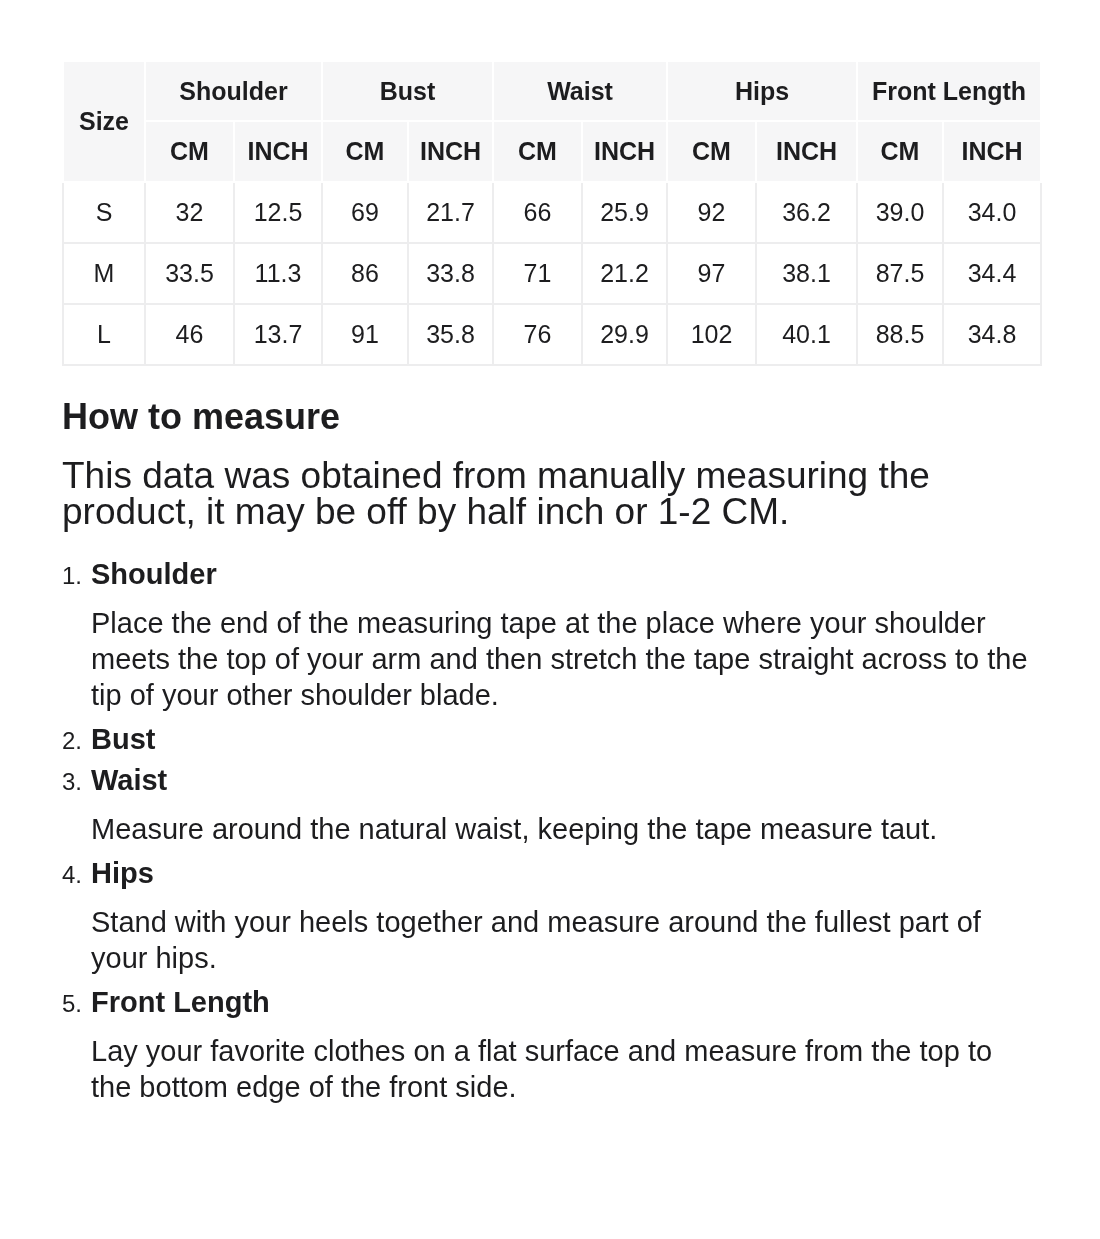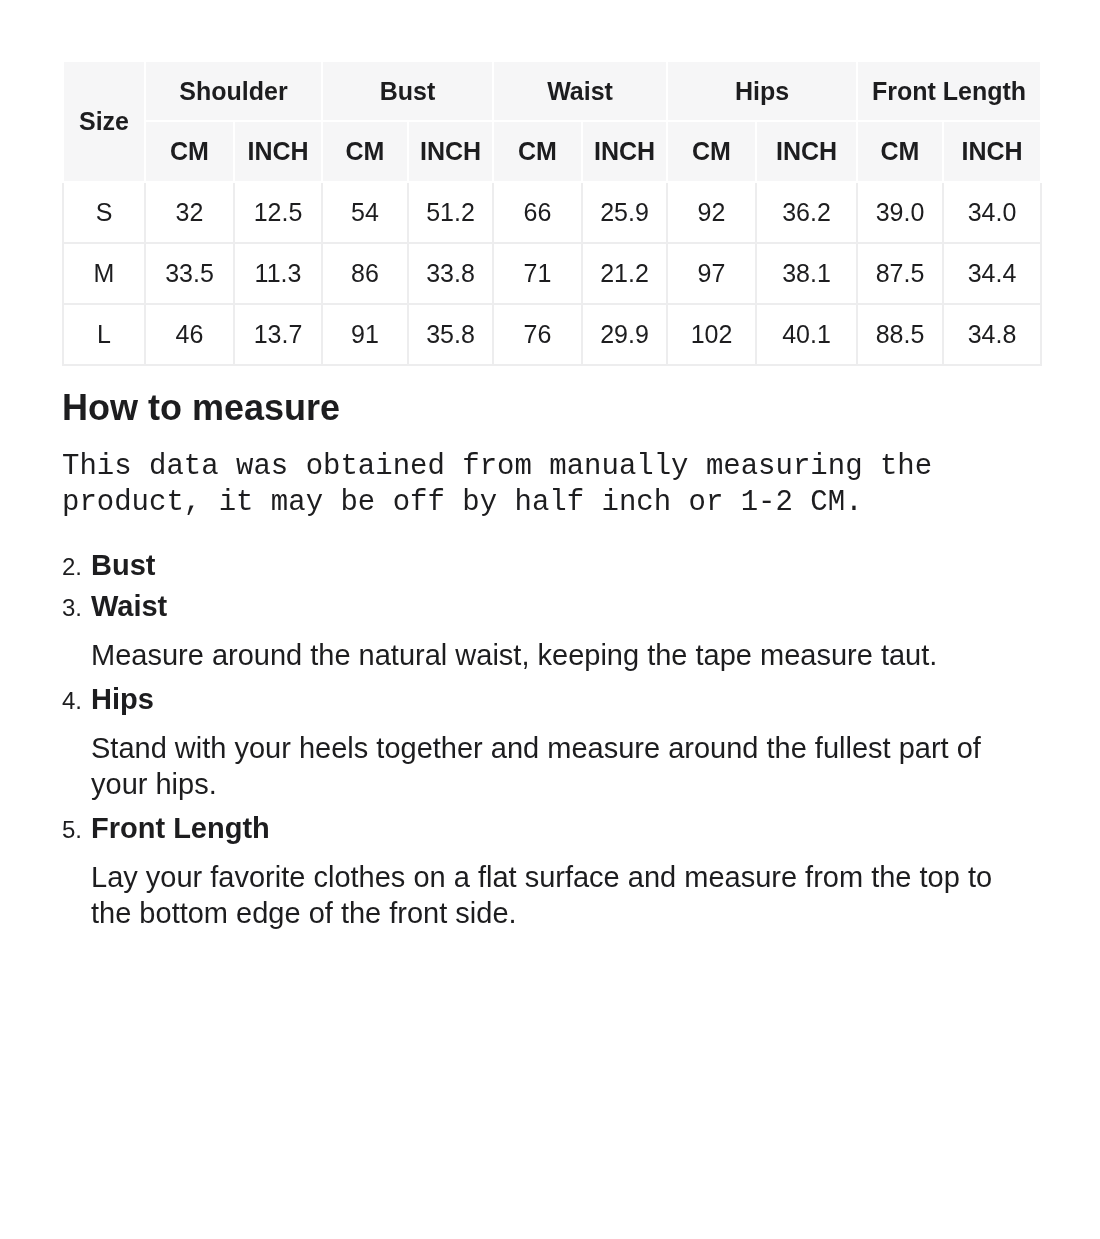--- a/index.html
+++ b/index.html
@@ -41,32 +41,31 @@
   col.c-bu-cm   { width: 86px; }
   col.c-bu-in   { width: 85px; }
   col.c-wa-cm   { width: 89px; }
   col.c-wa-in   { width: 85px; }
   col.c-hi-cm   { width: 89px; }
   col.c-hi-in   { width: 101px; }
   col.c-fl-cm   { width: 86px; }
   col.c-fl-in   { width: 98px; }
 
   
-  .howto { width: 968px; margin-top: 20px; }
+  .howto { width: 968px; margin-top: 29px; }
   .howto-title {
     font-size: 36px;
     font-weight: bold;
     line-height: 1.2;
     margin: 0 0 20px 0;
   }
   .howto-intro {
-    font-size: 29px;
+    font-size: 37px;
     line-height: 36px;
     margin: 0 0 26px 0;
-    font-family: Liberation Mono, monospace;
   }
   .measure-list { margin: 0; padding: 0; list-style: none; }
   .measure-item { padding-left: 29px; }
   .item-head { margin-left: -29px; line-height: 36px; }
   .item-num {
     display: inline-block;
     width: 29px;
     font-size: 24px;
     font-weight: normal;
   }
@@ -116,22 +115,22 @@
         <th class="unit-cell">INCH</th>
         <th class="unit-cell">CM</th>
         <th class="unit-cell">INCH</th>
       </tr>
     </thead>
     <tbody>
       <tr>
         <td>S</td>
         <td>32</td>
         <td>12.5</td>
-        <td>54</td>
-        <td>51.2</td>
+        <td>69</td>
+        <td>21.7</td>
         <td>66</td>
         <td>25.9</td>
         <td>92</td>
         <td>36.2</td>
         <td>39.0</td>
         <td>34.0</td>
       </tr>
       <tr>
         <td>M</td>
         <td>33.5</td>
@@ -160,20 +159,24 @@
       </tr>
     </tbody>
   </table>
 
   <div class="howto">
     <h2 class="howto-title">How to measure</h2>
     <p class="howto-intro">This data was obtained from manually measuring the product, it may be off by half inch or 1-2 CM.</p>
 
     <div class="measure-list">
 
+      <div class="measure-item">
+        <div class="item-head"><span class="item-num">1.</span><span class="item-term">Shoulder</span></div>
+        <p class="item-desc">Place the end of the measuring tape at the place where your shoulder meets the top of your arm and then stretch the tape straight across to the tip of your other shoulder blade.</p>
+      </div>
 
       <div class="measure-item">
         <div class="item-head"><span class="item-num">2.</span><span class="item-term">Bust</span></div>
       </div>
 
       <div class="measure-item">
         <div class="item-head"><span class="item-num">3.</span><span class="item-term">Waist</span></div>
         <p class="item-desc">Measure around the natural waist, keeping the tape measure taut.</p>
       </div>
 

